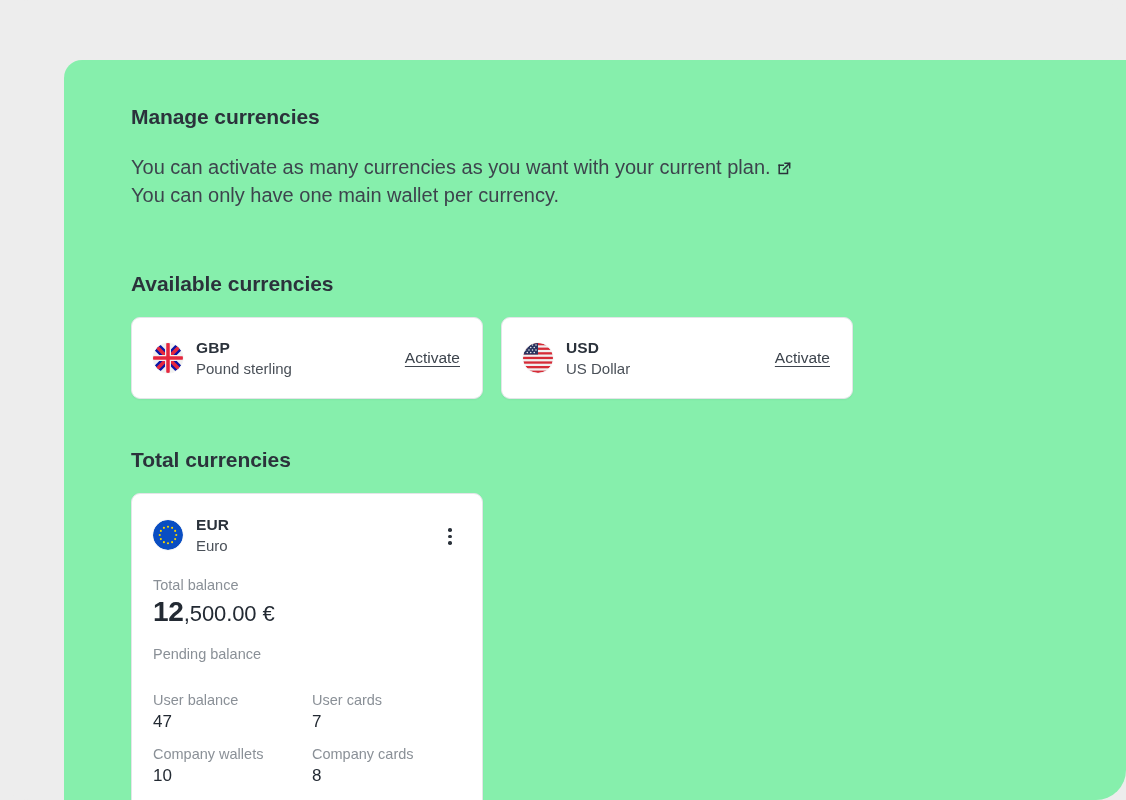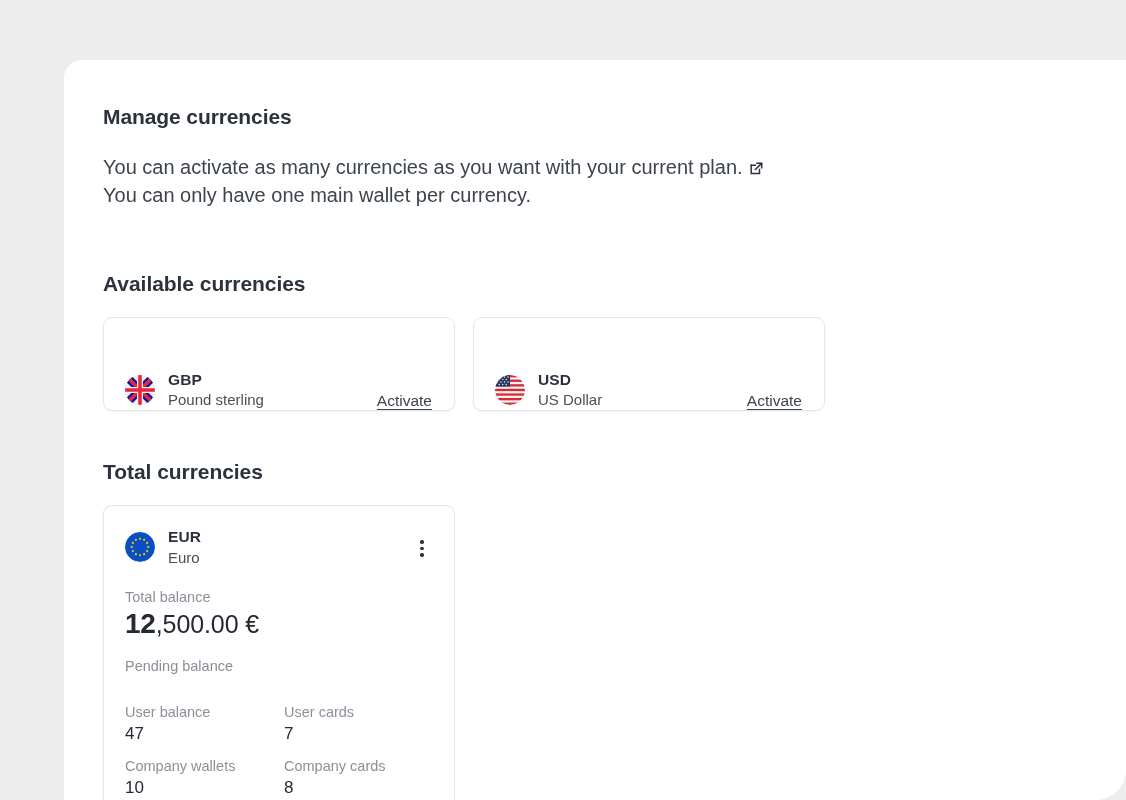--- a/index.html
+++ b/index.html
@@ -23,23 +23,24 @@
     border-radius: 30px 30px 30px 30px;
     overflow: hidden;
   }
   
   .panel {
     position: absolute;
     left: 64px;
     top: 60px;
     right: 0;
     bottom: 0;
-    background: #ffffff;
+    background: #86efac;
     border-radius: 18px 0 0 0;
     overflow: hidden;
+    padding-left: 28px;
   }
   .panel-inner {
     padding: 44px 0 0 39px;
   }
 
   .page-title {
     font-size: 21px;
     font-weight: bold;
     color: #2b323b;
     letter-spacing: -0.1px;
@@ -85,23 +86,23 @@
 
   .currency-card {
     box-sizing: border-box;
     width: 352px;
     background: #ffffff;
     border: 1px solid #e3e5e8;
     border-radius: 9px;
     box-shadow: 0 1px 2px rgba(22,28,38,0.045);
   }
   .avail-card {
-    height: 94px;
-    display: flex;
-    align-items: flex-end;
+    height: 82px;
+    display: flex;
+    align-items: center;
     padding: 0 22px 0 21px;
     gap: 45px;
   }
   .card-id {
     display: flex;
     align-items: center;
     gap: 13px;
     flex: 1 1 auto;
     min-width: 0;
   }
@@ -184,21 +185,21 @@
     color: #232a33;
     margin-top: 3px;
     white-space: nowrap;
   }
   .bal-int {
     font-size: 28px;
     font-weight: bold;
     letter-spacing: -0.2px;
   }
   .bal-rest {
-    font-size: 25px;
+    font-size: 22px;
     letter-spacing: -0.1px;
   }
   .balance-value.small .bal-int { font-size: 22px; }
   .balance-value.small .bal-rest { font-size: 16px; }
 
   .stats-grid {
     display: grid;
     grid-template-columns: 1fr 1fr;
     row-gap: 14px;
     column-gap: 10px;

